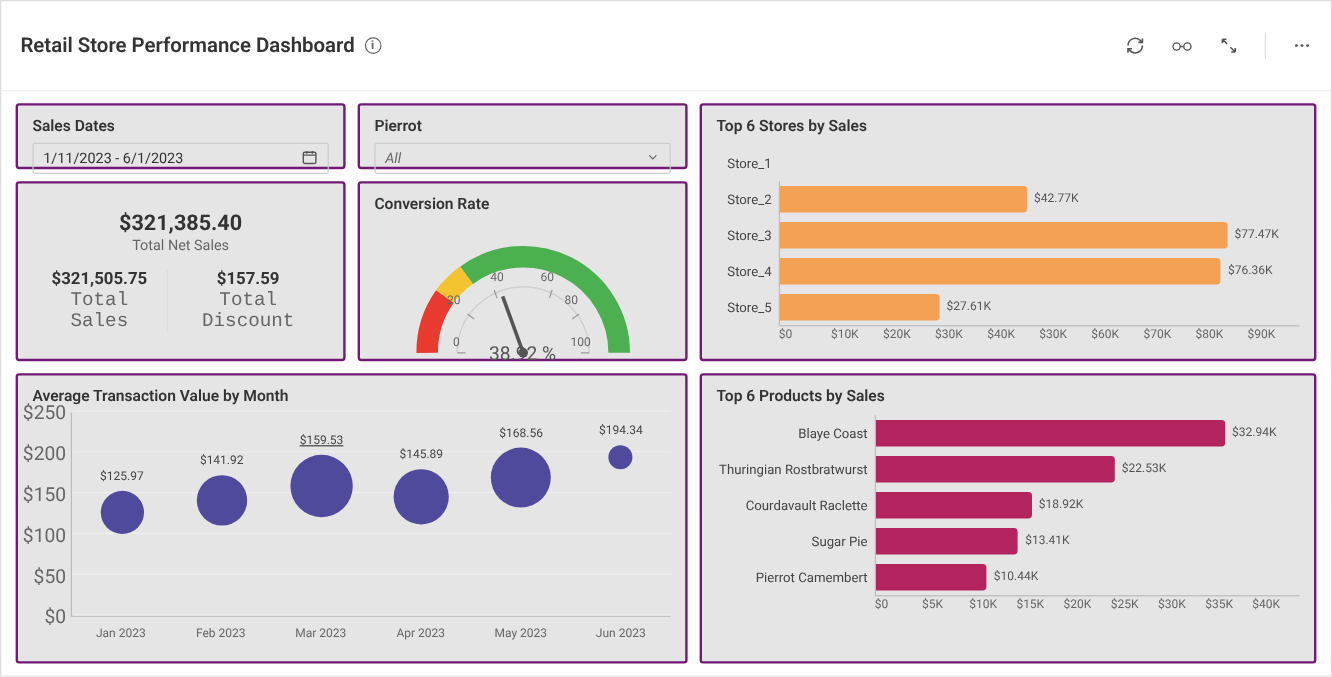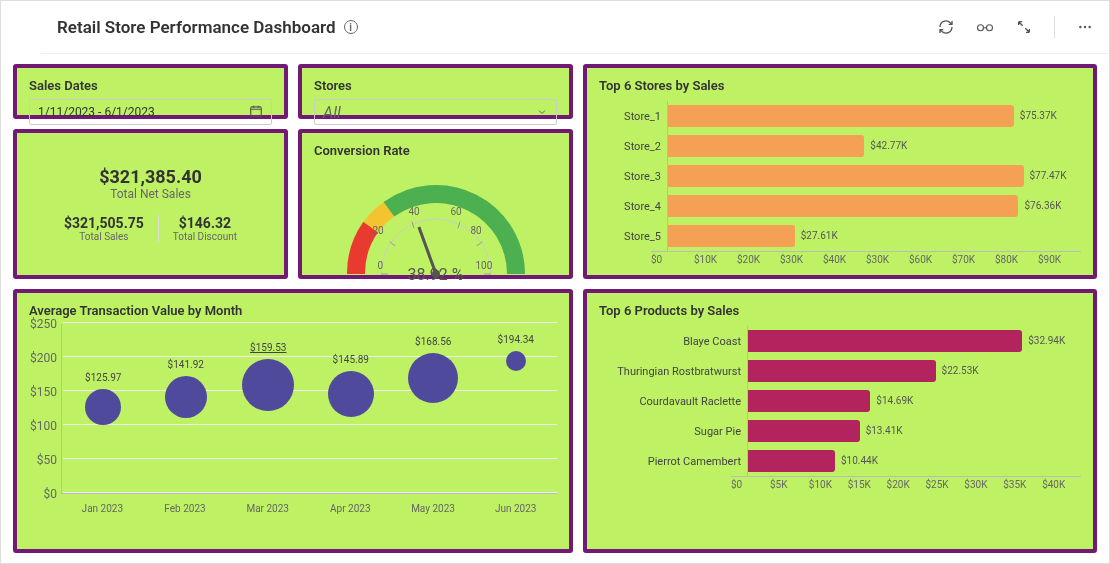--- a/index.html
+++ b/index.html
@@ -1,63 +1,63 @@
 <!DOCTYPE html>
 <html><head>
 <meta charset="utf-8">
 <style>
   * { box-sizing: border-box; margin: 0; padding: 0; }
   body { font-family: -apple-system, BlinkMacSystemFont, "Segoe UI", Roboto, sans-serif; background: #fff; color: #333; font-size: 13px; }
   .dashboard { width: 1110px; height: 564px; border: 1px solid #ddd; display: flex; flex-direction: column; }
-  .header { display: flex; justify-content: space-between; align-items: center; padding: 15px 16px; border-bottom: 1px solid #eee; margin-left: 40px; }
+  .header { display: flex; justify-content: space-between; align-items: center; padding: 26px 16px; border-bottom: 1px solid #eee; }
   .header-left { display: flex; align-items: center; gap: 8px; }
   .header-title { font-size: 17px; font-weight: 600; }
   .info-icon { width: 14px; height: 14px; border: 1.2px solid #666; border-radius: 50%; display: inline-flex; align-items: center; justify-content: center; font-size: 10px; color: #666; font-weight: 700; }
   .header-right { display: flex; align-items: center; gap: 22px; }
   .hicon { color: #555; cursor: pointer; display: inline-flex; }
   .vsep { width: 1px; height: 22px; background: #ddd; }
   .body { flex: 1; padding: 10px 12px; display: grid; grid-template-columns: 275px 275px 1fr; grid-template-rows: 55px 150px 1fr; gap: 10px; }
-  .card { border: 4px solid #701a75; border-radius: 3px; padding: 10px 12px; background: #bef264; }
+  .card { border: 2px solid #701a75; border-radius: 3px; padding: 10px 12px; background: #e5e5e5; }
   .card-title { font-size: 13px; font-weight: 600; margin-bottom: 6px; }
   .filter-card { grid-row: 1; }
   .filter-card.a { grid-column: 1; }
   .filter-card.b { grid-column: 2; }
   .date-input { display: flex; justify-content: space-between; align-items: center; border: 1px solid #ccc; border-radius: 2px; padding: 4px 8px; font-size: 12px; height: 26px; cursor: pointer; }
-  .select-input { display: flex; justify-content: space-between; align-items: center; border: 1px solid #ccc; border-radius: 2px; padding: 4px 8px; font-size: 16px; height: 26px; cursor: pointer; font-style: italic; color: #666; }
+  .select-input { display: flex; justify-content: space-between; align-items: center; border: 1px solid #ccc; border-radius: 2px; padding: 4px 8px; font-size: 12px; height: 26px; cursor: pointer; font-style: italic; color: #666; }
   .kpi-card { grid-column: 1; grid-row: 2; display: flex; flex-direction: column; justify-content: center; text-align: center; }
   .kpi-main-val { font-size: 18px; font-weight: 700; color: #333; }
   .kpi-main-lbl { font-size: 12px; color: #666; margin-bottom: 14px; }
   .kpi-sub { display: flex; justify-content: center; }
   .kpi-sub > div { padding: 0 14px; }
   .kpi-sub > div:first-child { border-right: 1px solid #ddd; }
   .kpi-sub-val { font-size: 14px; font-weight: 700; }
-  .kpi-sub-lbl { font-size: 10px; color: #666; }
+  .kpi-sub-lbl { font-size: 16px; color: #666; font-family: Liberation Mono, monospace; }
   .gauge-card { grid-column: 2; grid-row: 2; }
   .gauge-wrap { position: relative; width: 220px; height: 120px; margin: 2px auto 0; }
   .gauge-val { position: absolute; left: 50%; transform: translateX(-50%); bottom: 0; font-size: 16px; color: #555; }
   .tick-lbl { position:absolute; font-size:10px; color:#666; }
   .top-stores { grid-column: 3; grid-row: 1 / span 2; }
   .atv-card { grid-column: 1 / span 2; grid-row: 3; }
   .top-products { grid-column: 3; grid-row: 3; }
   .hbar-chart { padding-top: 2px; }
-  .hbar-row { display: flex; align-items: center; height: 30px; margin-left: 16px; }
+  .hbar-row { display: flex; align-items: center; height: 30px; }
   .hbar-label { width: 52px; font-size: 11px; text-align: right; padding-right: 6px; color: #444; }
   .hbar-label.wide { width: 132px; }
   .hbar-track { flex: 1; height: 100%; position: relative; border-left: 1px solid #bbb; }
   .hbar-fill { position: absolute; top: 4px; height: 22px; left: 0; border-radius: 0 3px 3px 0; }
   .hbar-fill.orange { background: #f5a155; }
   .hbar-fill.pink { background: #b3245f; }
   .hbar-valtxt { position: absolute; font-size: 10px; color: #555; top: 9px; }
   .hbar-axis { display: flex; font-size: 10px; color: #666; border-top: 1px solid #bbb; padding-top: 2px; }
   .hbar-axis.narrow { margin-left: 52px; }
   .hbar-axis.wide { margin-left: 132px; }
   .hbar-axis span { flex: 1; text-align: left; }
   .bubble-wrap { position: relative; width: 100%; height: 190px; }
   .bubble-axis-y { position:absolute; left:0; top:0; bottom:20px; width:32px; }
-  .bubble-ylbl { position:absolute; font-size:12px; color:#666; right:4px; transform:translateY(50%); }
+  .bubble-ylbl { position:absolute; font-size:16px; color:#666; right:4px; transform:translateY(50%); }
   .bubble-grid { position:absolute; left:1px; right:0; height:0; border-top:1px solid #eee; }
   .bubble-plot { position:absolute; left:32px; right:0; top:0; bottom:20px; border-left:1px solid #bbb; border-bottom:1px solid #bbb; }
   .bubble { position:absolute; background:#4f4a9c; border-radius:50%; transform:translate(-50%,50%); }
   .bubble-dlbl { position:absolute; font-size:10px; color:#444; transform:translateX(-50%); }
   .bubble-xaxis { position:absolute; left:32px; right:0; bottom:0; display:flex; font-size:10px; color:#666; }
   .bubble-xaxis span { flex:1; text-align:center; }
 </style>
 </head>
 <body>
 
@@ -110,41 +110,41 @@
         <span>
           <svg width="14" height="14" viewBox="0 0 24 24" fill="none" stroke="#555" stroke-width="2">
               <rect x="3" y="5" width="18" height="16" rx="2"></rect>
               <path d="M3 9h18M8 3v4M16 3v4"></path>
             </svg>
         </span>
       </div>
     </div>
 
     <div class="card filter-card b">
-      <div class="card-title">Stores</div>
+      <div class="card-title">Pierrot</div>
       <div class="select-input">
         <span>All</span>
         <span>
           <svg width="12" height="12" viewBox="0 0 24 24" fill="none" stroke="#666" stroke-width="2">
               <path d="M6 9l6 6 6-6"></path>
             </svg>
         </span>
       </div>
     </div>
 
     <div class="card kpi-card">
       <div class="kpi-main-val">$321,385.40</div>
       <div class="kpi-main-lbl">Total Net Sales</div>
       <div class="kpi-sub">
         <div>
           <div class="kpi-sub-val">$321,505.75</div>
           <div class="kpi-sub-lbl">Total Sales</div>
         </div>
         <div>
-          <div class="kpi-sub-val">$146.32</div>
+          <div class="kpi-sub-val">$157.59</div>
           <div class="kpi-sub-lbl">Total Discount</div>
         </div>
       </div>
     </div>
 
     <div class="card gauge-card">
       <div class="card-title">Conversion Rate</div>
       <div class="gauge-wrap">
         <svg width="220" height="120" viewBox="0 0 220 120">
 
@@ -176,24 +176,20 @@
         <span class="tick-lbl" style="left:150px; bottom:13px;">100</span>
         <div class="gauge-val">38.92 %</div>
       </div>
     </div>
 
     <div class="card top-stores">
       <div class="card-title">Top 6 Stores by Sales</div>
       <div class="hbar-chart" id="stores-chart">
           <div class="hbar-row">
             <div class="hbar-label ">Store_1</div>
-            <div class="hbar-track">
-              <div class="hbar-fill orange" style="width:83.74444444444444%"></div>
-              <span class="hbar-valtxt" style="left:calc(83.74444444444444% + 6px)">$75.37K</span>
-            </div>
           </div>
           <div class="hbar-row">
             <div class="hbar-label ">Store_2</div>
             <div class="hbar-track">
               <div class="hbar-fill orange" style="width:47.52222222222222%"></div>
               <span class="hbar-valtxt" style="left:calc(47.52222222222222% + 6px)">$42.77K</span>
             </div>
           </div>
           <div class="hbar-row">
             <div class="hbar-label ">Store_3</div>
@@ -287,21 +283,21 @@
             <div class="hbar-label wide">Thuringian Rostbratwurst</div>
             <div class="hbar-track">
               <div class="hbar-fill pink" style="width:56.325%"></div>
               <span class="hbar-valtxt" style="left:calc(56.325% + 6px)">$22.53K</span>
             </div>
           </div>
           <div class="hbar-row">
             <div class="hbar-label wide">Courdavault Raclette</div>
             <div class="hbar-track">
               <div class="hbar-fill pink" style="width:36.725%"></div>
-              <span class="hbar-valtxt" style="left:calc(36.725% + 6px)">$14.69K</span>
+              <span class="hbar-valtxt" style="left:calc(36.725% + 6px)">$18.92K</span>
             </div>
           </div>
           <div class="hbar-row">
             <div class="hbar-label wide">Sugar Pie</div>
             <div class="hbar-track">
               <div class="hbar-fill pink" style="width:33.525%"></div>
               <span class="hbar-valtxt" style="left:calc(33.525% + 6px)">$13.41K</span>
             </div>
           </div>
           <div class="hbar-row">

